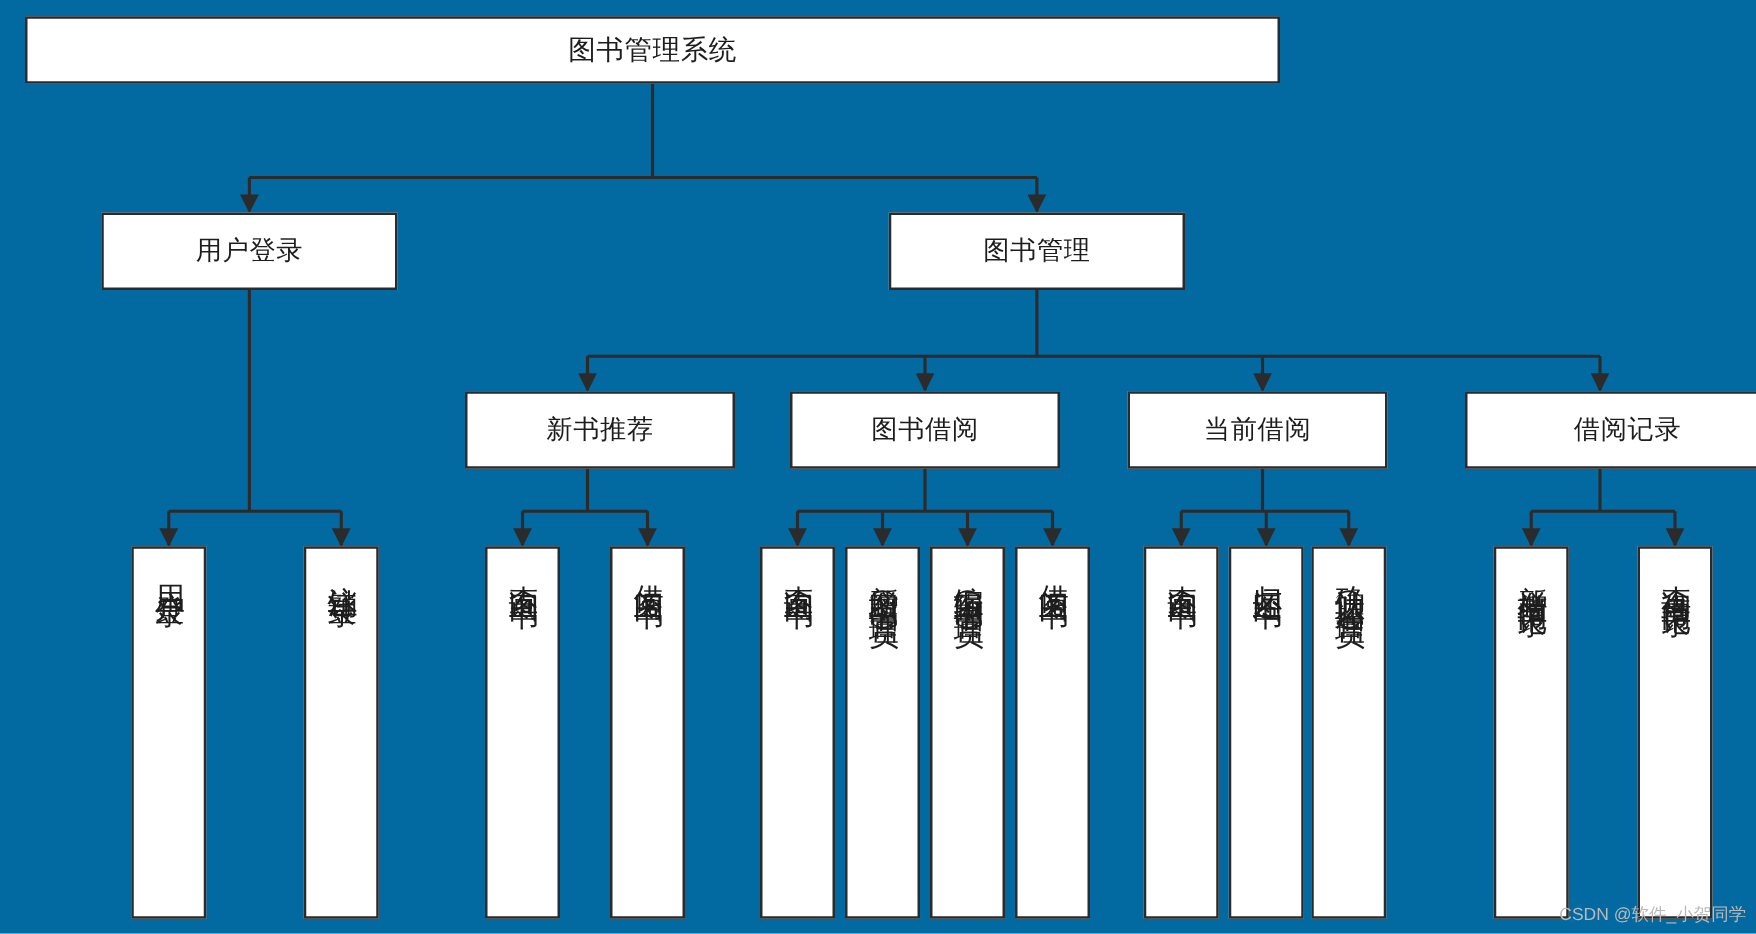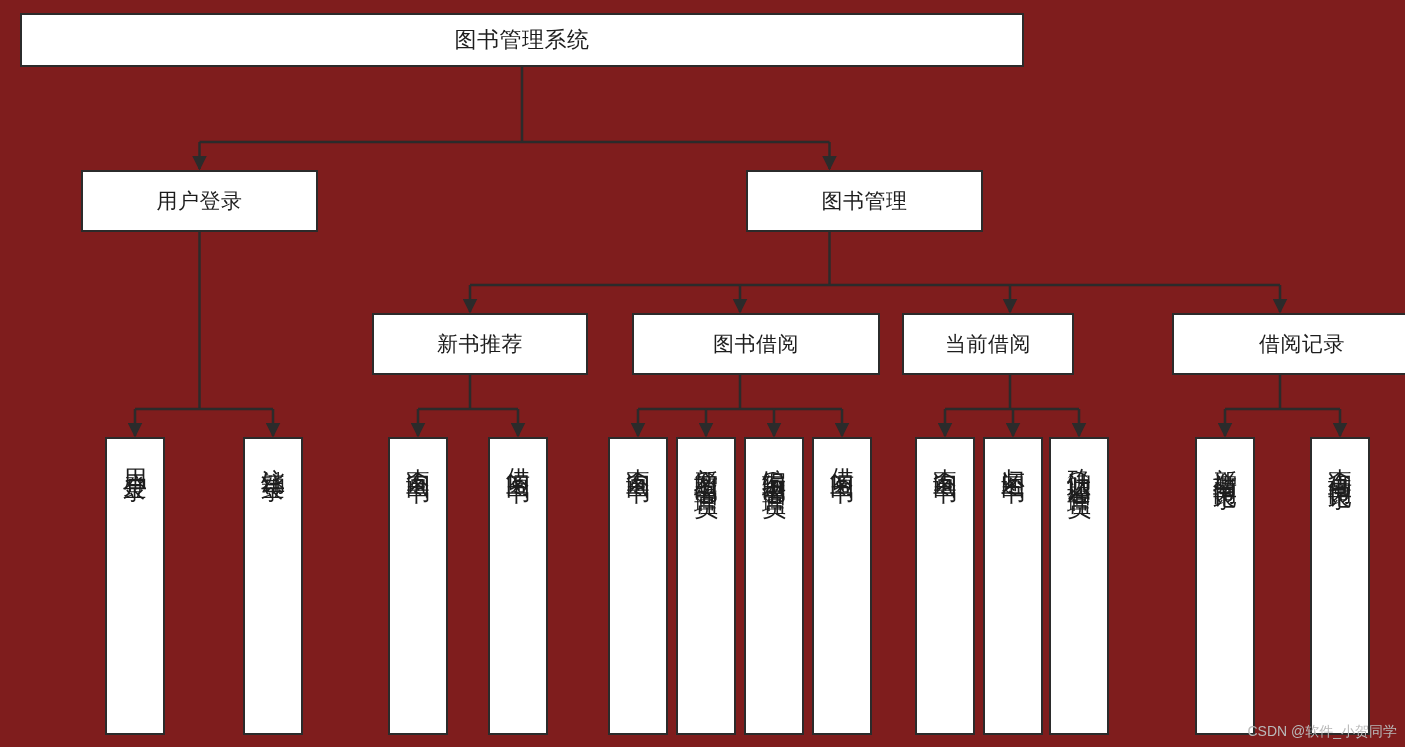--- a/index.html
+++ b/index.html
@@ -8,21 +8,21 @@
     padding: 0;
     background: #ffffff;
   }
   body {
     font-family: "Liberation Sans", "DejaVu Sans", sans-serif;
   }
   #canvas {
     position: relative;
     width: 1405px;
     height: 747px;
-    background: #7f1d1d;
+    background: #0369a1;
     overflow: hidden;
   }
   #edges {
     position: absolute;
     left: 0;
     top: 0;
     width: 1405px;
     height: 747px;
     pointer-events: none;
   }
@@ -122,30 +122,30 @@
       </g>
   </svg>
 
   <div id="nodes">
       <div class="node root horizontal" style="left: 20px; top: 13px; width: 1004px; height: 54px;">
         <span class="label">图书管理系统</span>
       </div>
       <div class="node level2 horizontal" style="left: 81px; top: 170px; width: 237px; height: 62px;">
         <span class="label">用户登录</span>
       </div>
-      <div class="node level2 horizontal" style="left: 746px; top: 170px; width: 237px; height: 62px;">
+      <div class="node level2 horizontal" style="left: 711px; top: 170px; width: 237px; height: 62px;">
         <span class="label">图书管理</span>
       </div>
       <div class="node level3 horizontal" style="left: 372px; top: 313px; width: 216px; height: 62px;">
         <span class="label">新书推荐</span>
       </div>
-      <div class="node level3 horizontal" style="left: 632px; top: 313px; width: 248px; height: 62px;">
+      <div class="node level3 horizontal" style="left: 632px; top: 313px; width: 216px; height: 62px;">
         <span class="label">图书借阅</span>
       </div>
-      <div class="node level3 horizontal" style="left: 902px; top: 313px; width: 172px; height: 62px;">
+      <div class="node level3 horizontal" style="left: 902px; top: 313px; width: 208px; height: 62px;">
         <span class="label">当前借阅</span>
       </div>
       <div class="node level3 horizontal" style="left: 1172px; top: 313px; width: 260px; height: 62px;">
         <span class="label">借阅记录</span>
       </div>
       <div class="node leaf vertical" style="left: 105px; top: 437px; width: 60px; height: 298px;">
         <span class="label">用户登录</span>
       </div>
       <div class="node leaf vertical" style="left: 243px; top: 437px; width: 60px; height: 298px;">
         <span class="label">注销登录</span>

